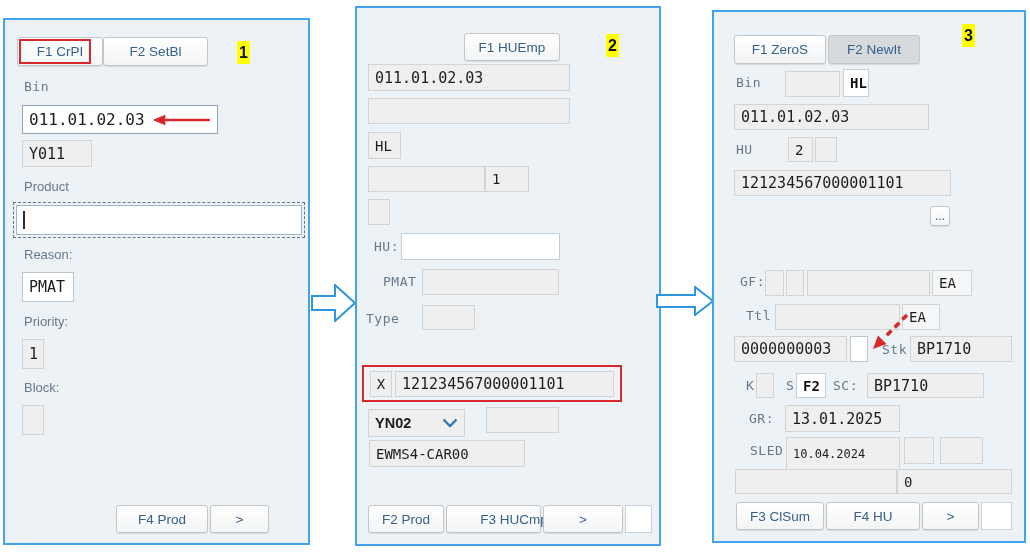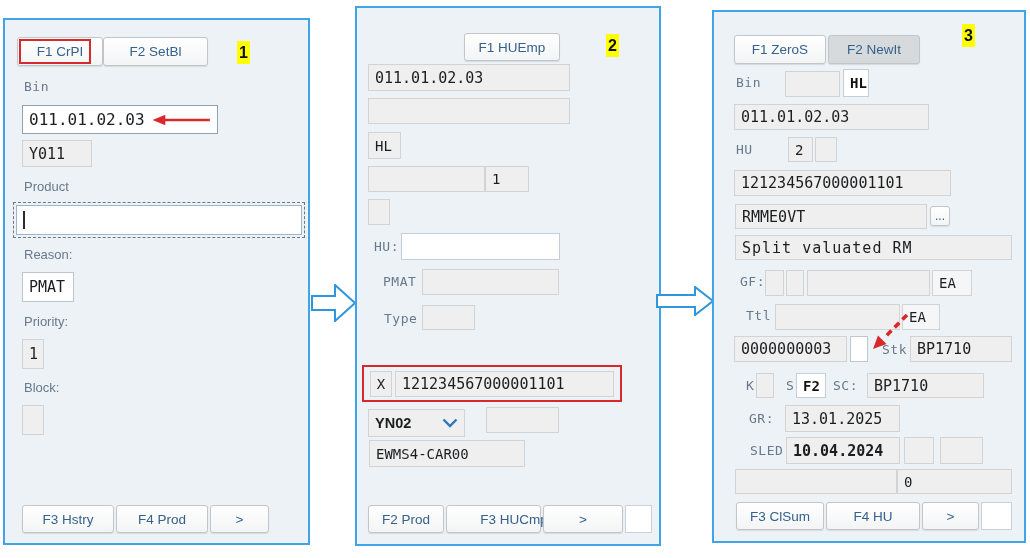--- a/index.html
+++ b/index.html
@@ -61,21 +61,20 @@
 
     <div class="label" style="left:19px;top:227px;">Reason:</div>
     <div class="field input" style="left:17px;top:252px;width:52px;height:30px;border-color:#bfc6cc;font-size:15px;">PMAT</div>
 
     <div class="label" style="left:19px;top:294px;">Priority:</div>
     <div class="field" style="left:17px;top:319px;width:22px;height:30px;font-size:15px;">1</div>
 
     <div class="label" style="left:19px;top:360px;">Block:</div>
     <div class="field" style="left:17px;top:385px;width:22px;height:30px;"></div>
 
-    <div class="btn" style="left:17px;top:485px;width:92px;height:28px;">F3 Hstry</div>
     <div class="btn" style="left:111px;top:485px;width:92px;height:28px;">F4 Prod</div>
     <div class="btn" style="left:205px;top:485px;width:59px;height:28px;">&gt;</div>
   </div>
 
   <svg style="position:absolute;left:311px;top:284px;" width="45" height="38" viewBox="0 0 45 38">
     <polygon points="1,12 24,12 24,1 44,19 24,37 24,26 1,26" fill="#ffffff" stroke="#2e96dc" stroke-width="2" stroke-linejoin="miter"></polygon>
   </svg>
 
   <div class="panel" style="left:355px;top:6px;width:306px;height:540px;">
     <div class="btn" style="left:107px;top:25px;width:96px;height:28px;">F1 HUEmp</div>
@@ -88,21 +87,21 @@
     <div class="field" style="left:11px;top:158px;width:117px;height:26px;"></div>
     <div class="field" style="left:128px;top:158px;width:44px;height:26px;">1</div>
     <div class="field" style="left:11px;top:191px;width:22px;height:26px;"></div>
 
     <div class="label mono" style="left:17px;top:231px;">HU:</div>
     <div class="field input" style="left:44px;top:225px;width:159px;height:27px;border-color:#c3ced8;"></div>
 
     <div class="label mono" style="left:26px;top:266px;">PMAT</div>
     <div class="field" style="left:65px;top:261px;width:137px;height:26px;"></div>
 
-    <div class="label mono" style="left:27px;top:303px;">Type</div>
+    <div class="label mono" style="left:9px;top:303px;">Type</div>
     <div class="field" style="left:65px;top:297px;width:53px;height:25px;"></div>
 
     <div class="red-frame" style="left:5px;top:357px;width:260px;height:37px;"></div>
     <div class="field" style="left:13px;top:363px;width:22px;height:26px;justify-content:center;">X</div>
     <div class="field" style="left:38px;top:363px;width:219px;height:26px;font-size:15px;">121234567000001101</div>
 
     <div class="field" style="left:11px;top:401px;width:97px;height:28px;font-family:'Liberation Sans',sans-serif;font-weight:bold;font-size:14.5px;justify-content:space-between;">
       <span>YN02</span>
       <svg width="16" height="10" viewBox="0 0 16 10">
         <polyline points="1.5,1.5 8,8 14.5,1.5" fill="none" stroke="#2e78b5" stroke-width="2.4"></polyline>
@@ -132,24 +131,22 @@
     <div class="field input bold" style="left:129px;top:57px;width:26px;height:28px;border-color:#c3ced8;color:#111;">HL</div>
 
     <div class="field" style="left:20px;top:92px;width:195px;height:26px;font-size:15px;">011.01.02.03</div>
 
     <div class="label mono" style="left:22px;top:130px;">HU</div>
     <div class="field" style="left:74px;top:125px;width:25px;height:25px;">2</div>
     <div class="field" style="left:101px;top:125px;width:22px;height:25px;"></div>
 
     <div class="field" style="left:20px;top:158px;width:217px;height:26px;font-size:15px;">121234567000001101</div>
 
-    <div class="field" style="left:21px;top:192px;width:192px;height:25px;font-size:15px;">RMME0VT</div>
     <div class="btn" style="left:216px;top:194px;width:20px;height:20px;font-size:12px;">...</div>
 
-    <div class="field" style="left:21px;top:223px;width:277px;height:25px;font-size:15px;letter-spacing:1px;">Split valuated RM</div>
 
     <div class="label mono" style="left:26px;top:262px;">GF:</div>
     <div class="field" style="left:51px;top:258px;width:19px;height:26px;padding:0 2px;"></div>
     <div class="field" style="left:72px;top:258px;width:18px;height:26px;padding:0 2px;"></div>
     <div class="field" style="left:93px;top:258px;width:123px;height:26px;"></div>
     <div class="field" style="left:218px;top:258px;width:40px;height:26px;background:#f5f6f7;">EA</div>
 
     <div class="label mono" style="left:32px;top:296px;">Ttl</div>
     <div class="field" style="left:61px;top:292px;width:125px;height:26px;"></div>
     <div class="field" style="left:188px;top:292px;width:38px;height:26px;background:#f5f6f7;">EA</div>
@@ -167,21 +164,21 @@
     <div class="field" style="left:42px;top:361px;width:18px;height:25px;padding:0 2px;"></div>
     <div class="label mono" style="left:72px;top:366px;">S</div>
     <div class="field input bold" style="left:82px;top:361px;width:30px;height:25px;border-color:#c3ced8;color:#111;">F2</div>
     <div class="label mono" style="left:119px;top:366px;">SC:</div>
     <div class="field" style="left:153px;top:361px;width:117px;height:25px;font-size:15px;">BP1710</div>
 
     <div class="label mono" style="left:35px;top:399px;text-align:center;">GR:</div>
     <div class="field" style="left:71px;top:393px;width:115px;height:27px;font-size:15px;">13.01.2025</div>
 
     <div class="label mono" style="left:36px;top:431px;">SLED</div>
-    <div class="field" style="left:72px;top:425px;width:114px;height:27px;font-size:15px;font-weight:bold;">10.04.2024</div>
+    <div class="field" style="left:72px;top:425px;width:114px;height:33px;font-size:12px;">10.04.2024</div>
     <div class="field" style="left:190px;top:425px;width:30px;height:27px;"></div>
     <div class="field" style="left:226px;top:425px;width:43px;height:27px;"></div>
 
     <div class="field" style="left:21px;top:457px;width:162px;height:25px;"></div>
     <div class="field" style="left:183px;top:457px;width:115px;height:25px;">0</div>
 
     <div class="btn" style="left:22px;top:490px;width:88px;height:28px;">F3 ClSum</div>
     <div class="btn" style="left:112px;top:490px;width:94px;height:28px;text-align:right;">F4 HU</div>
     <div class="btn" style="left:208px;top:490px;width:57px;height:28px;">&gt;</div>
     <div class="field input" style="left:267px;top:490px;width:31px;height:28px;border-color:#c9d2da;"></div>

